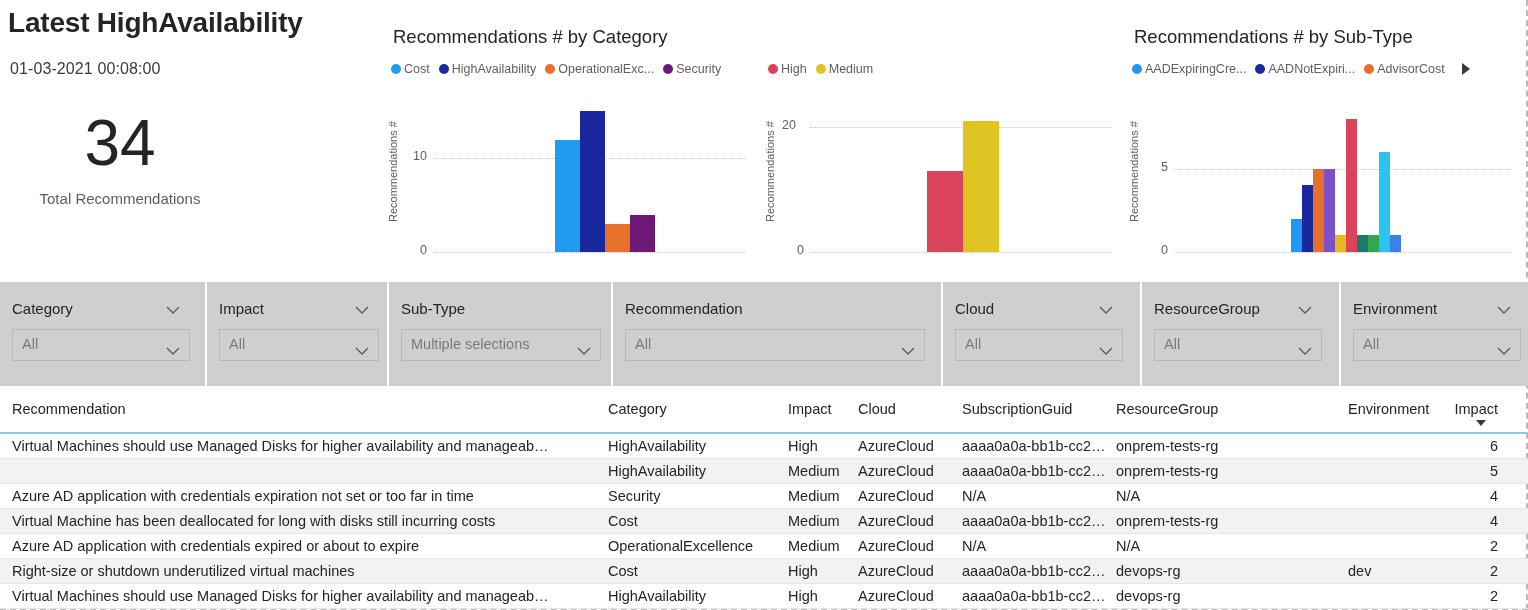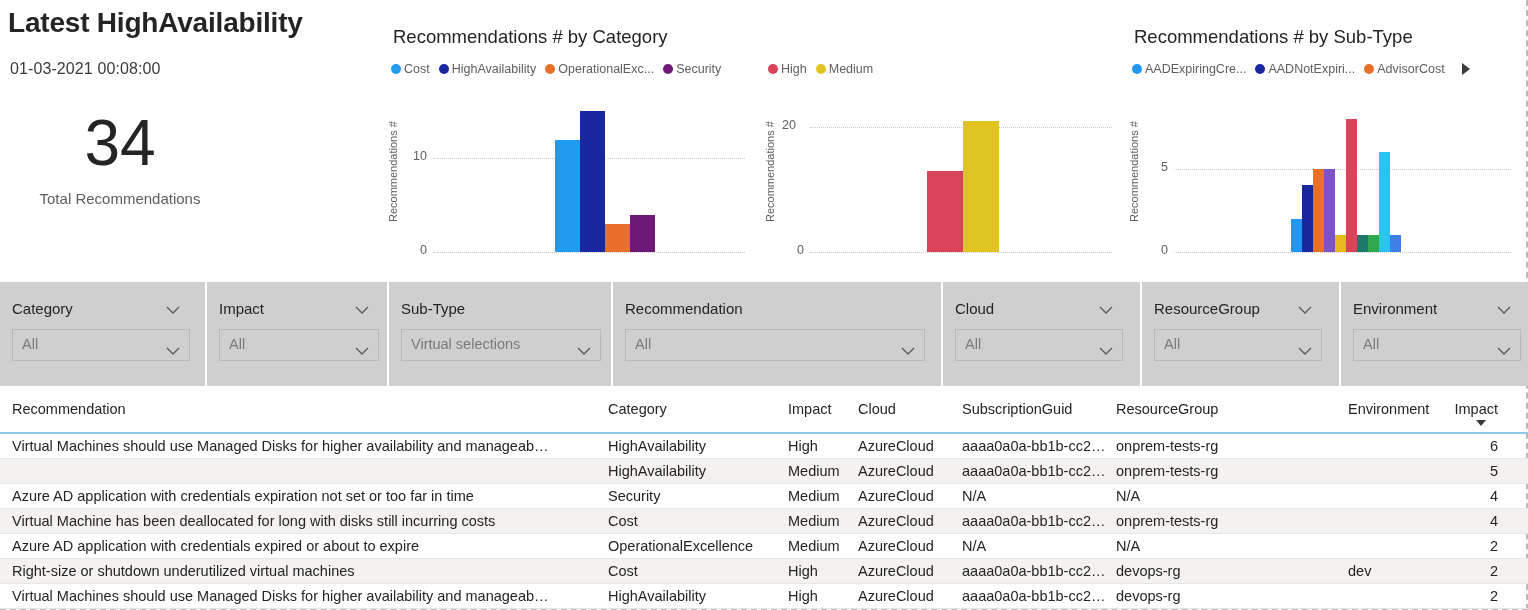--- a/index.html
+++ b/index.html
@@ -273,21 +273,21 @@
         <div class="fbox" style="width: 160px;">
           <span class="fbox-val">All</span>
           <span class="fbox-chev"><svg width="14" height="8" viewBox="0 0 14 8">
               <path d="M1 1 L7 7 L13 1" fill="none" stroke="#5a5a5a" stroke-width="1.3"></path>
             </svg></span>
         </div>
       </div>
       <div class="fcard" style="left: 389px; width: 222px;">
         <div class="flabel">Sub-Type</div>
         <div class="fbox" style="width: 200px;">
-          <span class="fbox-val">Virtual selections</span>
+          <span class="fbox-val">Multiple selections</span>
           <span class="fbox-chev"><svg width="14" height="8" viewBox="0 0 14 8">
               <path d="M1 1 L7 7 L13 1" fill="none" stroke="#5a5a5a" stroke-width="1.3"></path>
             </svg></span>
         </div>
       </div>
       <div class="fcard" style="left: 613px; width: 328px;">
         <div class="flabel">Recommendation</div>
         <div class="fbox" style="width: 300px;">
           <span class="fbox-val">All</span>
           <span class="fbox-chev"><svg width="14" height="8" viewBox="0 0 14 8">

